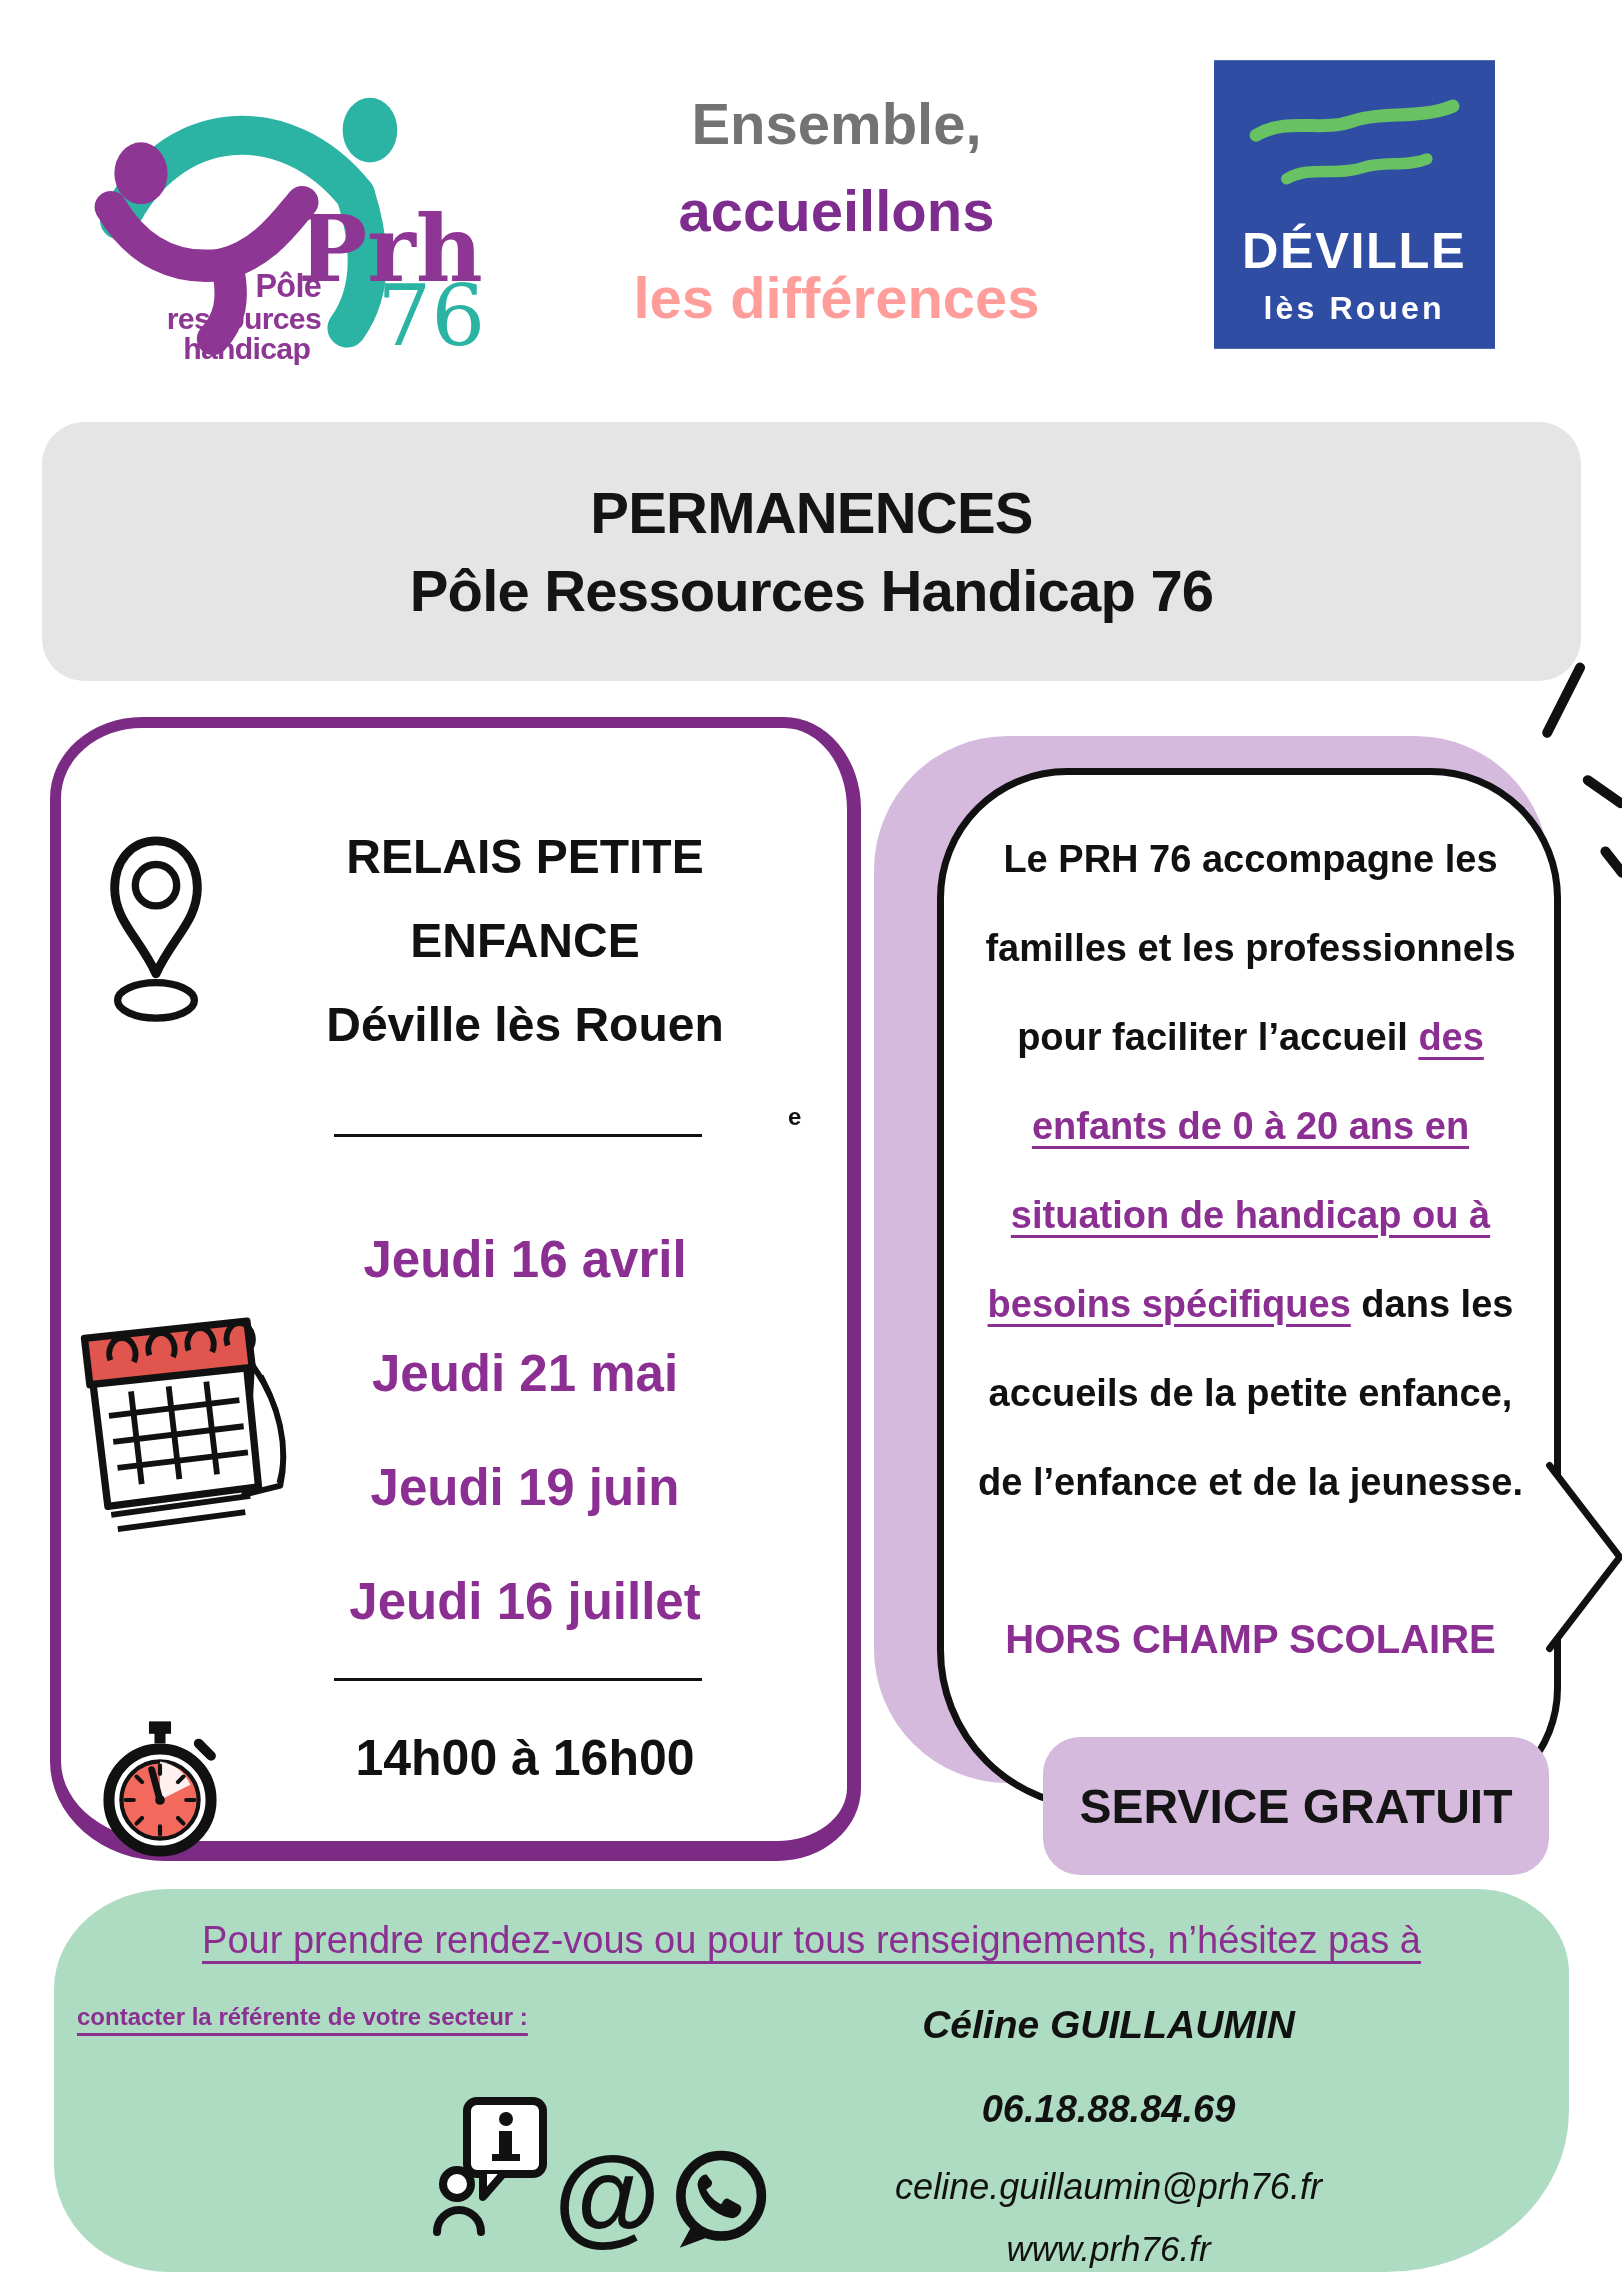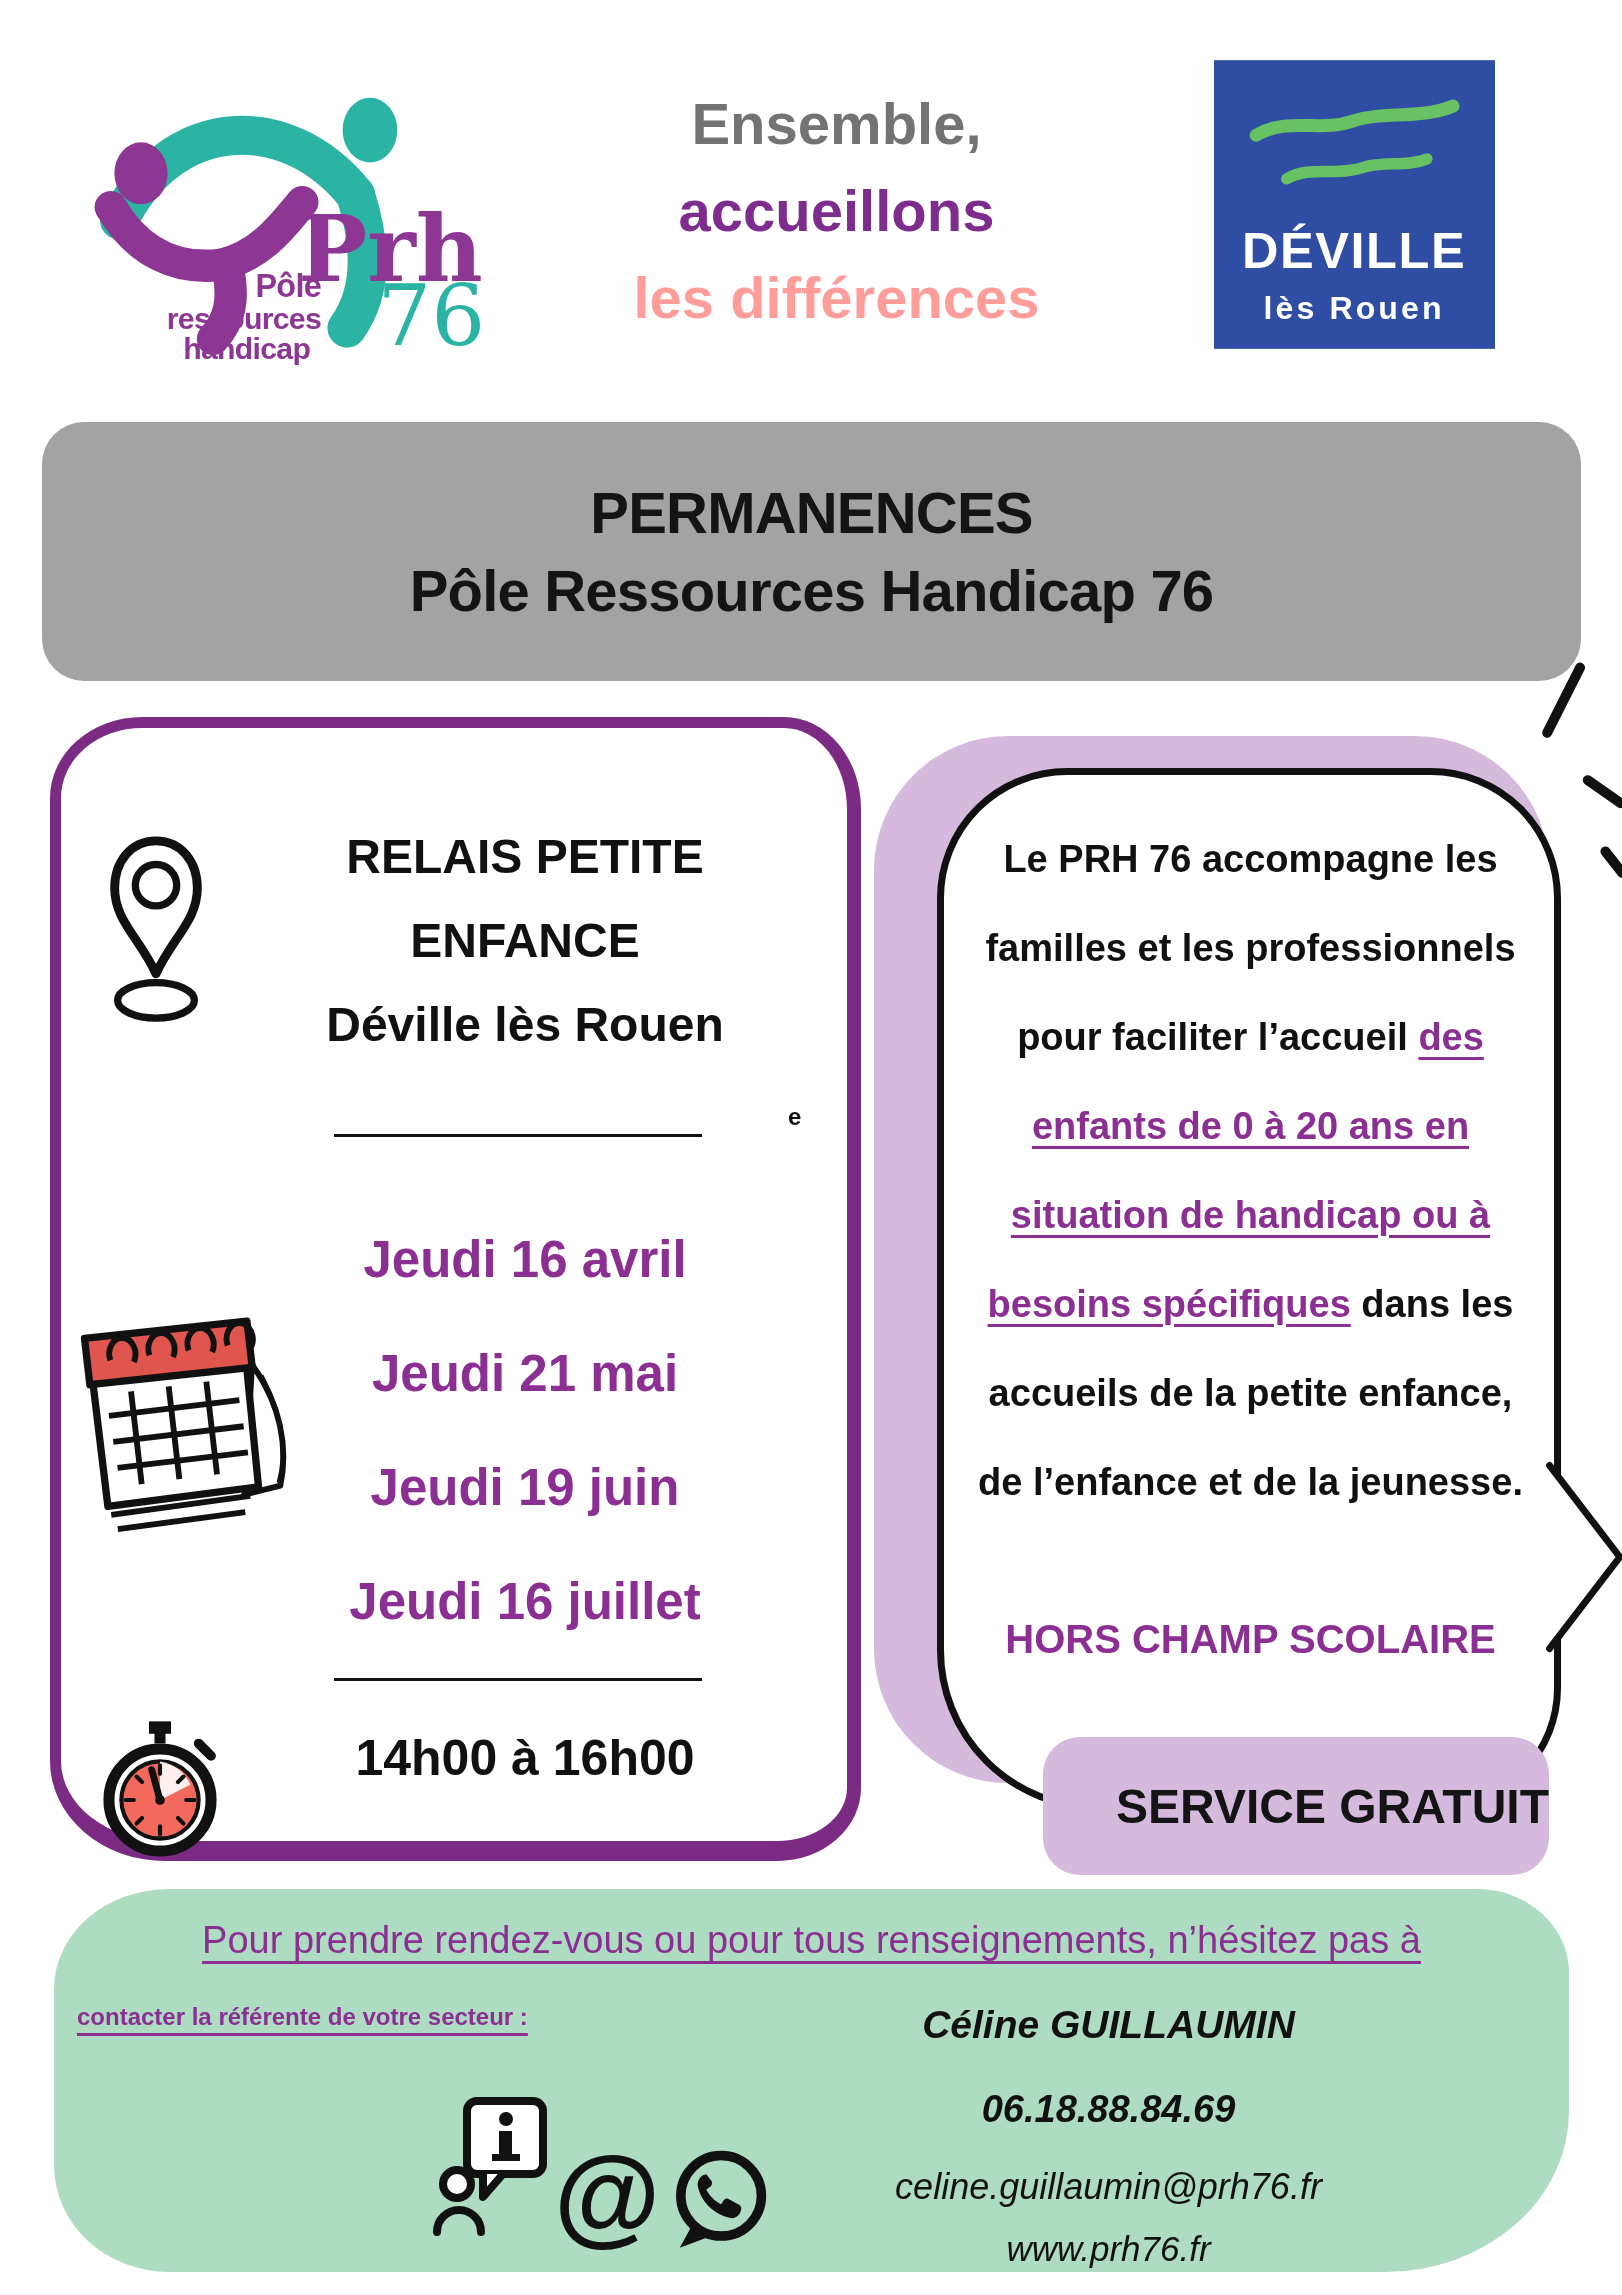--- a/index.html
+++ b/index.html
@@ -10,21 +10,21 @@
   svg{display:block;overflow:visible;}
 
   
   .slogan{left:568px;top:80px;width:537px;}
   .slogan div{font-weight:bold;font-size:58px;line-height:87px;text-align:center;letter-spacing:0px;}
   .slogan .l1{color:#737373;}
   .slogan .l2{color:#7e2c8e;}
   .slogan .l3{color:#ff9d9b;}
 
   
-  .banner{left:42px;top:422px;width:1539px;height:259px;background:#a3a3a3;border-radius:42px;
+  .banner{left:42px;top:422px;width:1539px;height:259px;background:#e5e5e5;border-radius:42px;
           display:flex;flex-direction:column;align-items:center;justify-content:center;gap:10.7px;}
   .banner .t{font-size:58px;font-weight:bold;color:#141414;letter-spacing:-0.8px;}
 
   
   .panel{left:50px;top:717px;width:811px;height:1144px;box-sizing:border-box;background:#fff;
          border:11.5px solid #7c2b84;border-bottom-width:20px;border-right-width:14px;
          border-radius:92px 77px 84px 115px / 81px 92px 73px 100px;}
   .panel-title{left:180px;top:815px;width:690px;font-size:48px;font-weight:bold;line-height:84px;color:#111;}
   .rule{height:3.1px;background:#111;}
   .rule1{left:334px;top:1134px;width:368px;}
@@ -34,21 +34,21 @@
   .time{left:180px;top:1729px;width:690px;font-size:50px;font-weight:bold;color:#111;}
 
   
   .bubble-shadow{left:874px;top:736px;width:675px;height:1047px;background:#d5bade;border-radius:134px;}
   .bubble{left:937px;top:768px;width:624px;height:1043px;box-sizing:border-box;background:#fff;
           border:7px solid #111;border-radius:130px 130px 123px 161px;}
   .bubble-text{left:955px;top:815px;width:591px;font-size:38px;font-weight:bold;line-height:89px;color:#111;}
   .pu{color:#8b2f92;text-decoration:underline;text-decoration-thickness:3.1px;text-underline-offset:7px;}
   .bubble-note{left:955px;top:1617px;width:591px;font-size:40px;font-weight:bold;color:#8b2f92;}
   .badge{left:1043px;top:1737px;width:506px;height:138px;background:#d5bade;border-radius:37px;
-         display:flex;align-items:center;justify-content:flex-end;font-size:48px;font-weight:bold;color:#141414;}
+         display:flex;align-items:center;justify-content:center;font-size:48px;font-weight:bold;color:#141414;}
 
   
   .footer{left:54px;top:1889px;width:1515px;height:383px;background:#aedcc2;
           border-radius:115px 92px 184px 115px / 100px 84px 161px 107px;}
   .f-under{text-decoration:underline;text-decoration-thickness:3.1px;text-underline-offset:7.7px;}
   .f-line1{left:54px;top:1919px;width:1515px;font-size:38px;font-weight:normal;color:#8b2f92;}
   .f-line2{left:77px;top:2003px;font-size:24px;font-weight:bold;color:#8b2f92;}
   .f-name{left:844px;top:2003px;width:529px;font-size:39px;font-weight:bold;font-style:italic;color:#111;}
   .f-phone{left:844px;top:2088px;width:529px;font-size:38px;font-weight:bold;font-style:italic;color:#111;}
   .f-email{left:844px;top:2166px;width:529px;font-size:36px;font-style:italic;color:#111;}

